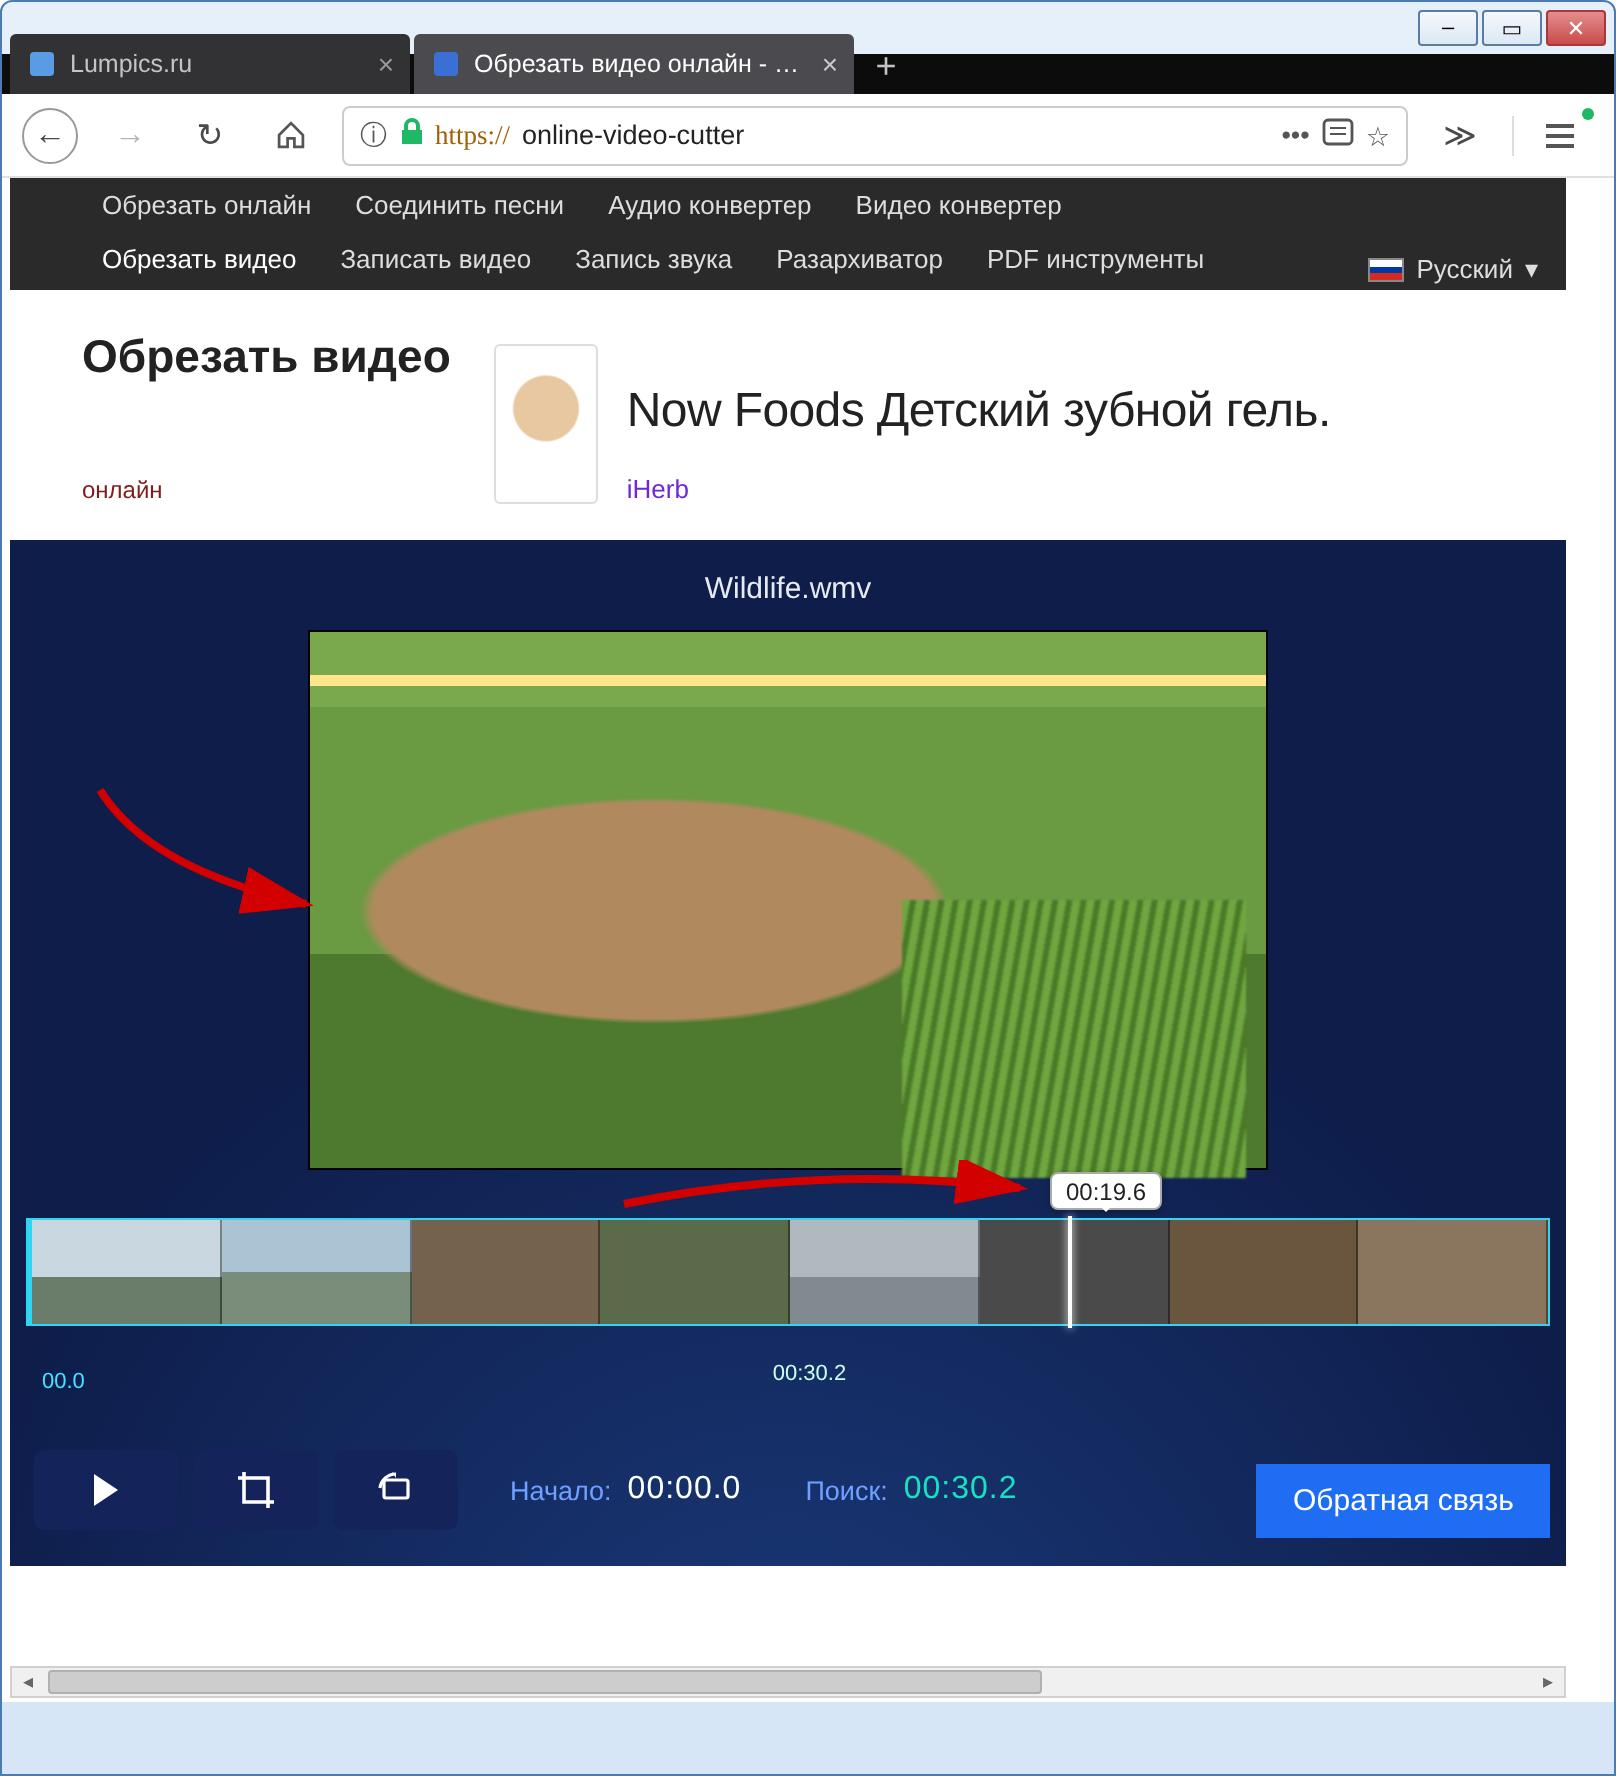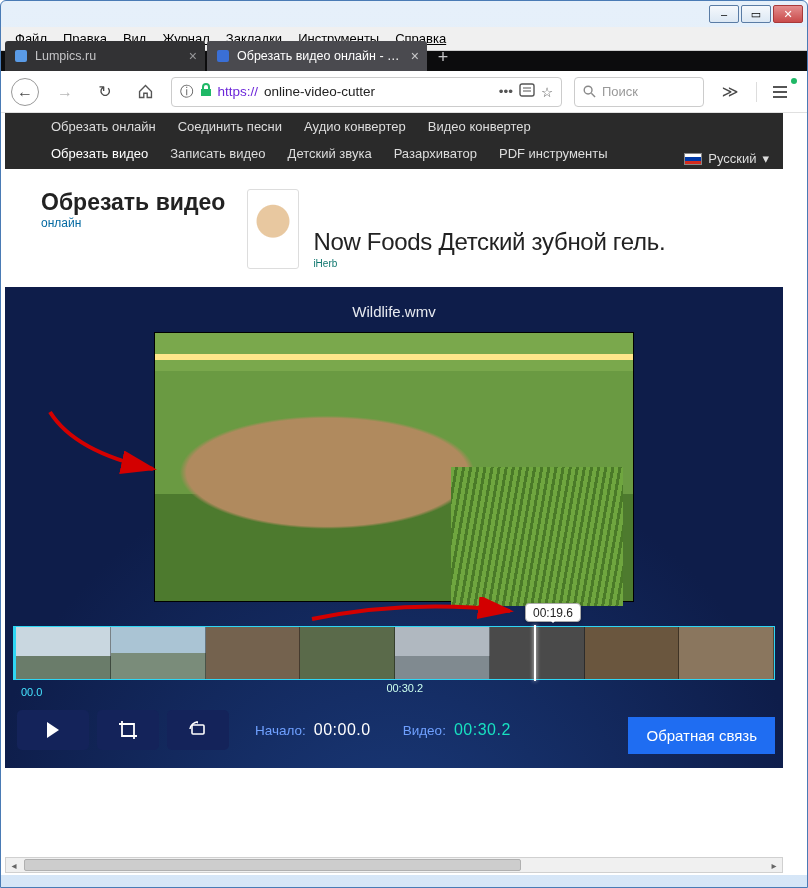--- a/index.html
+++ b/index.html
@@ -25,43 +25,43 @@
 .tab .tclose { font-size: 14px; opacity: .7; cursor: pointer; }
 .tab .ticon { width: 12px; height: 12px; background: #5a9be6; border-radius: 2px; }
 .tab.active .ticon { background: #3a6fd6; }
 .newtab { width: 28px; height: 28px; color: #c4c4c6; display: flex; align-items: center; justify-content: center; font-size: 18px; cursor: pointer; }
 
 
 .navbar { height: 42px; background: #fff; border-bottom: 1px solid #e0e0e0; display: flex; align-items: center; padding: 0 10px; gap: 12px; }
 .navbtn { width: 28px; height: 28px; display: flex; align-items: center; justify-content: center; border-radius: 4px; color: #4a4a4a; cursor: pointer; }
 .navbtn.back { border: 1.5px solid #999; border-radius: 50%; }
 .urlbar { flex: 1; height: 30px; border: 1px solid #ccc; border-radius: 4px; display: flex; align-items: center; padding: 0 8px; gap: 6px; font-size: 13.5px; color: #555; }
-.urlbar .proto { color: #6d28d9; }
+.urlbar .proto { color: #a16207; font-family: Liberation Serif, serif; }
 .urlbar .host { color: #222; }
 .searchbox { width: 130px; height: 30px; border: 1px solid #ccc; border-radius: 4px; display: flex; align-items: center; padding: 0 8px; gap: 6px; font-size: 13px; color: #999; }
 .sep { width: 1px; height: 20px; background: #ddd; }
 .badge-green { width: 6px; height: 6px; background: #1fb866; border-radius: 50%; position: relative; top: -11px; left: 3px; }
 
 
 .sitetop { background: #2a2a2a; color: #ddd; font-size: 13px; padding: 6px 10px 8px 46px; display: flex; flex-wrap: wrap; row-gap: 6px; column-gap: 22px; align-items: center; position: relative; }
 .sitetop .active { color: #fff; font-weight: 500; }
 .langsel { position: absolute; right: 14px; top: 10px; display: flex; align-items: center; gap: 6px; font-size: 13px; margin-top: 28px; }
 .flag-ru { width: 18px; height: 12px; background: linear-gradient(#fff 33%, #0039a6 33% 66%, #d52b1e 66%); border: 1px solid #888; }
 
 
 .pagewhite { background: #fff; padding: 20px 0 18px 0; display: flex; gap: 22px; }
 .pagetitle-block { padding-left: 36px; }
 .pagetitle-block h1 { font-size: 23px; font-weight: 600; color: #222; }
-.pagetitle-block .sub { font-size: 12px; color: #0369a1; }
+.pagetitle-block .sub { font-size: 12px; color: #7f1d1d; margin-top: 46px; }
 .ad { display: flex; gap: 14px; align-items: flex-end; }
 .ad .thumb { width: 52px; height: 80px; border: 1px solid #ddd; background: radial-gradient(circle at 50% 40%, #e8c8a0 30%, #fff 32%); border-radius: 3px; }
 .ad-title { font-size: 24px; color: #222; letter-spacing: -.3px; }
 .ad-price { font-size: 17px; font-weight: 700; color: #222; display: inline-block; margin-right: 8px; }
 .ad-desc { font-size: 14.5px; color: #555; display: inline; }
-.ad-src { font-size: 10px; color: #0f766e; margin-top: 2px; }
+.ad-src { font-size: 13px; color: #6d28d9; margin-top: 17px; }
 
 
 .editor { position: relative; background: radial-gradient(circle at 50% 120%, #1a3a7a, #0e1d4a 60%); padding: 16px 0 0 0; overflow: hidden; }
 .filename { text-align: center; color: #e7eaf0; font-size: 15px; margin-bottom: 12px; }
 .preview { width: 480px; height: 270px; margin: 0 auto; background:
   radial-gradient(ellipse 70% 48% at 36% 52%, #b08a5e 42%, transparent 44%),
   radial-gradient(circle at 30% 44%, #3a2a1e 2%, transparent 3%),
   linear-gradient(180deg, #7aa84c 0 8%, #ffe68a 8% 10%, #7aa84c 10% 14%, #6a9a42 14% 60%, #4d7a2e 60% 100%),
   #5a8a3a;
   border: 1px solid #000; position: relative; }
@@ -118,29 +118,20 @@
 <div class="window">
 
   <div class="titlebar">
     <div class="winbtns">
       <div class="winbtn">–</div>
       <div class="winbtn">▭</div>
       <div class="winbtn close">✕</div>
     </div>
   </div>
 
-  <div class="menubar">
-    <span><u>Файл</u></span>
-    <span><u>Правка</u></span>
-    <span><u>Вид</u></span>
-    <span><u>Журнал</u></span>
-    <span><u>Закладки</u></span>
-    <span><u>Инструменты</u></span>
-    <span><u>Справка</u></span>
-  </div>
 
   <div class="tabstrip">
     <div class="tab">
       <span class="ticon"></span>
       <span class="tlabel">Lumpics.ru</span>
       <span class="tclose">×</span>
     </div>
     <div class="tab active">
       <span class="ticon"></span>
       <span class="tlabel">Обрезать видео онлайн - обр</span>
@@ -171,27 +162,20 @@
       <span>•••</span>
       <span>
         <svg width="16" height="14" viewBox="0 0 16 14">
             <rect x="1" y="1" width="14" height="12" rx="2" fill="none" stroke="#555" stroke-width="1.4"></rect>
             <line x1="4" y1="5" x2="12" y2="5" stroke="#555"></line>
             <line x1="4" y1="8" x2="12" y2="8" stroke="#555"></line>
           </svg>
       </span>
       <span>☆</span>
     </div>
-    <div class="searchbox">
-      <svg width="13" height="13" viewBox="0 0 14 14">
-          <circle cx="5.5" cy="5.5" r="4.2" fill="none" stroke="#888" stroke-width="1.5"></circle>
-          <line x1="9" y1="9" x2="13" y2="13" stroke="#888" stroke-width="1.5"></line>
-        </svg>
-      <span>Поиск</span>
-    </div>
     <div class="navbtn">≫</div>
     <div class="sep"></div>
     <div class="navbtn" style="position:relative">
       <svg width="16" height="14" viewBox="0 0 16 14">
           <line x1="1" y1="2" x2="15" y2="2" stroke="#555" stroke-width="2"></line>
           <line x1="1" y1="7" x2="15" y2="7" stroke="#555" stroke-width="2"></line>
           <line x1="1" y1="12" x2="15" y2="12" stroke="#555" stroke-width="2"></line>
         </svg>
       <span class="badge-green"></span>
     </div>
@@ -201,21 +185,21 @@
     <div class="pagecol">
 
       <div class="sitetop">
         <span>Обрезать онлайн</span>
         <span>Соединить песни</span>
         <span>Аудио конвертер</span>
         <span>Видео конвертер</span>
         <div style="flex-basis:100%"></div>
         <span class="active">Обрезать видео</span>
         <span>Записать видео</span>
-        <span>Детский звука</span>
+        <span>Запись звука</span>
         <span>Разархиватор</span>
         <span>PDF инструменты</span>
         <div class="langsel">
           <span class="flag-ru"></span>
           <span>Русский</span>
           <span>▾</span>
         </div>
       </div>
 
       <div class="pagewhite">
@@ -259,21 +243,21 @@
           <div class="frame f1"></div>
           <div class="frame f2"></div>
           <div class="frame f3"></div>
           <div class="frame f4"></div>
           <div class="frame f5"></div>
           <div class="frame f6"></div>
           <div class="frame f7"></div>
           <div class="frame f8"></div>
           <div class="playhead" style="left:68.3%"></div>
         </div>
-        <div style="position:relative; height:16px; margin:0 8px">
+        <div style="position:relative; height:16px; margin:16px 8px">
           <span class="tlabel-small">00.0</span>
           <span class="tlabel-center" style="left:49%; top:2px">00:30.2</span>
         </div>
 
         <div class="ctrlrow">
           <div class="cbtn play">
             <svg width="14" height="16" viewBox="0 0 14 16">
                 <path d="M1 0 13 8 1 16z"></path>
               </svg>
           </div>
@@ -286,21 +270,21 @@
             <svg width="22" height="18" viewBox="0 0 22 18">
                 <rect x="5" y="4" width="12" height="9" rx="1" fill="none" stroke="#fff" stroke-width="1.6"></rect>
                 <path d="M3 8 A8 8 0 0 1 11 1" stroke="#fff" stroke-width="1.6" fill="none"></path>
                 <path d="M11 1l-2 -1 2 3z" fill="#fff"></path>
               </svg>
           </div>
           <span style="width:10px"></span>
           <span class="fld-label">Начало:</span>
           <span class="fld-val">00:00.0</span>
           <span style="width:16px"></span>
-          <span class="fld-label">Видео:</span>
+          <span class="fld-label">Поиск:</span>
           <span class="fld-val accent">00:30.2</span>
           <span class="qual-label">Качество:</span>
           <span class="qual-val">Исходное</span>
         </div>
 
         <div class="feedback">Обратная связь</div>
       </div>
     </div>
 
     <div class="hscroll" style="bottom:2px">

